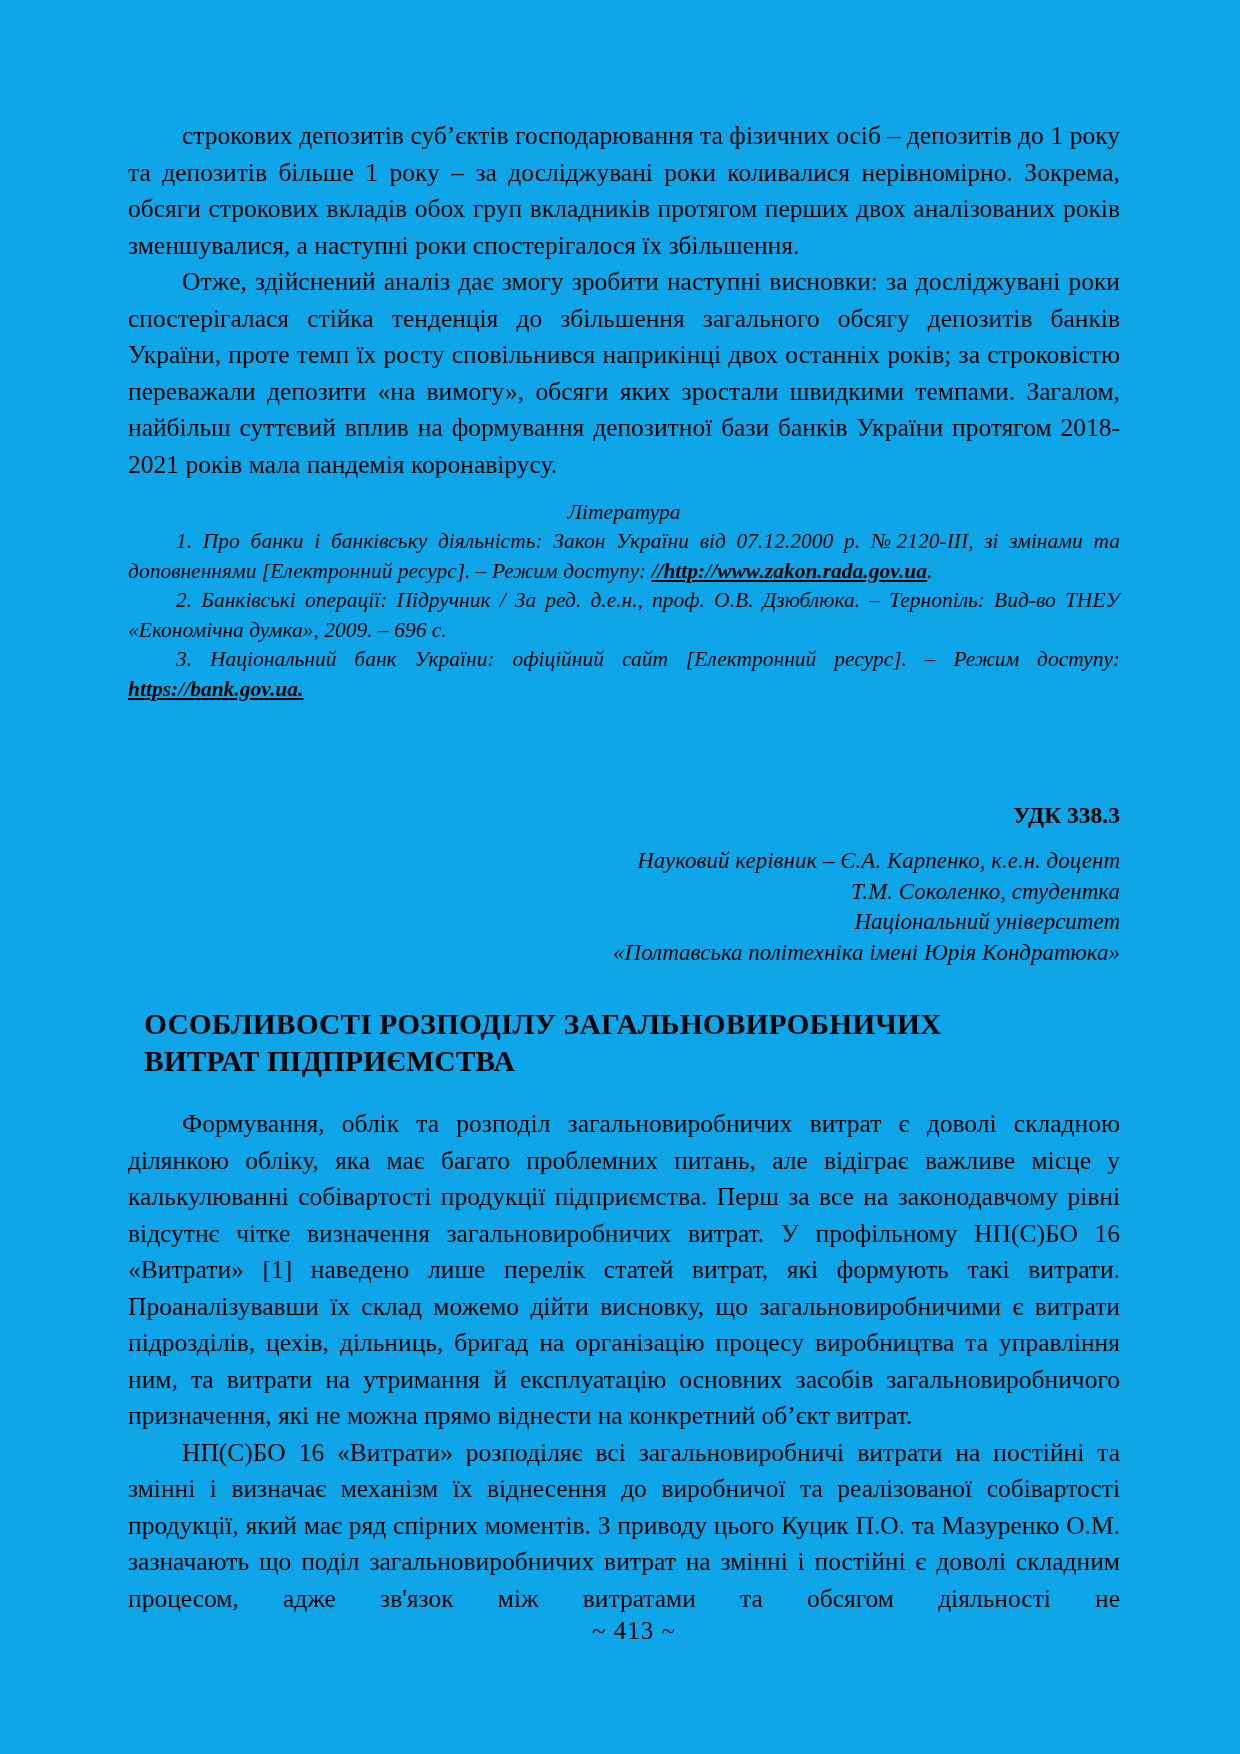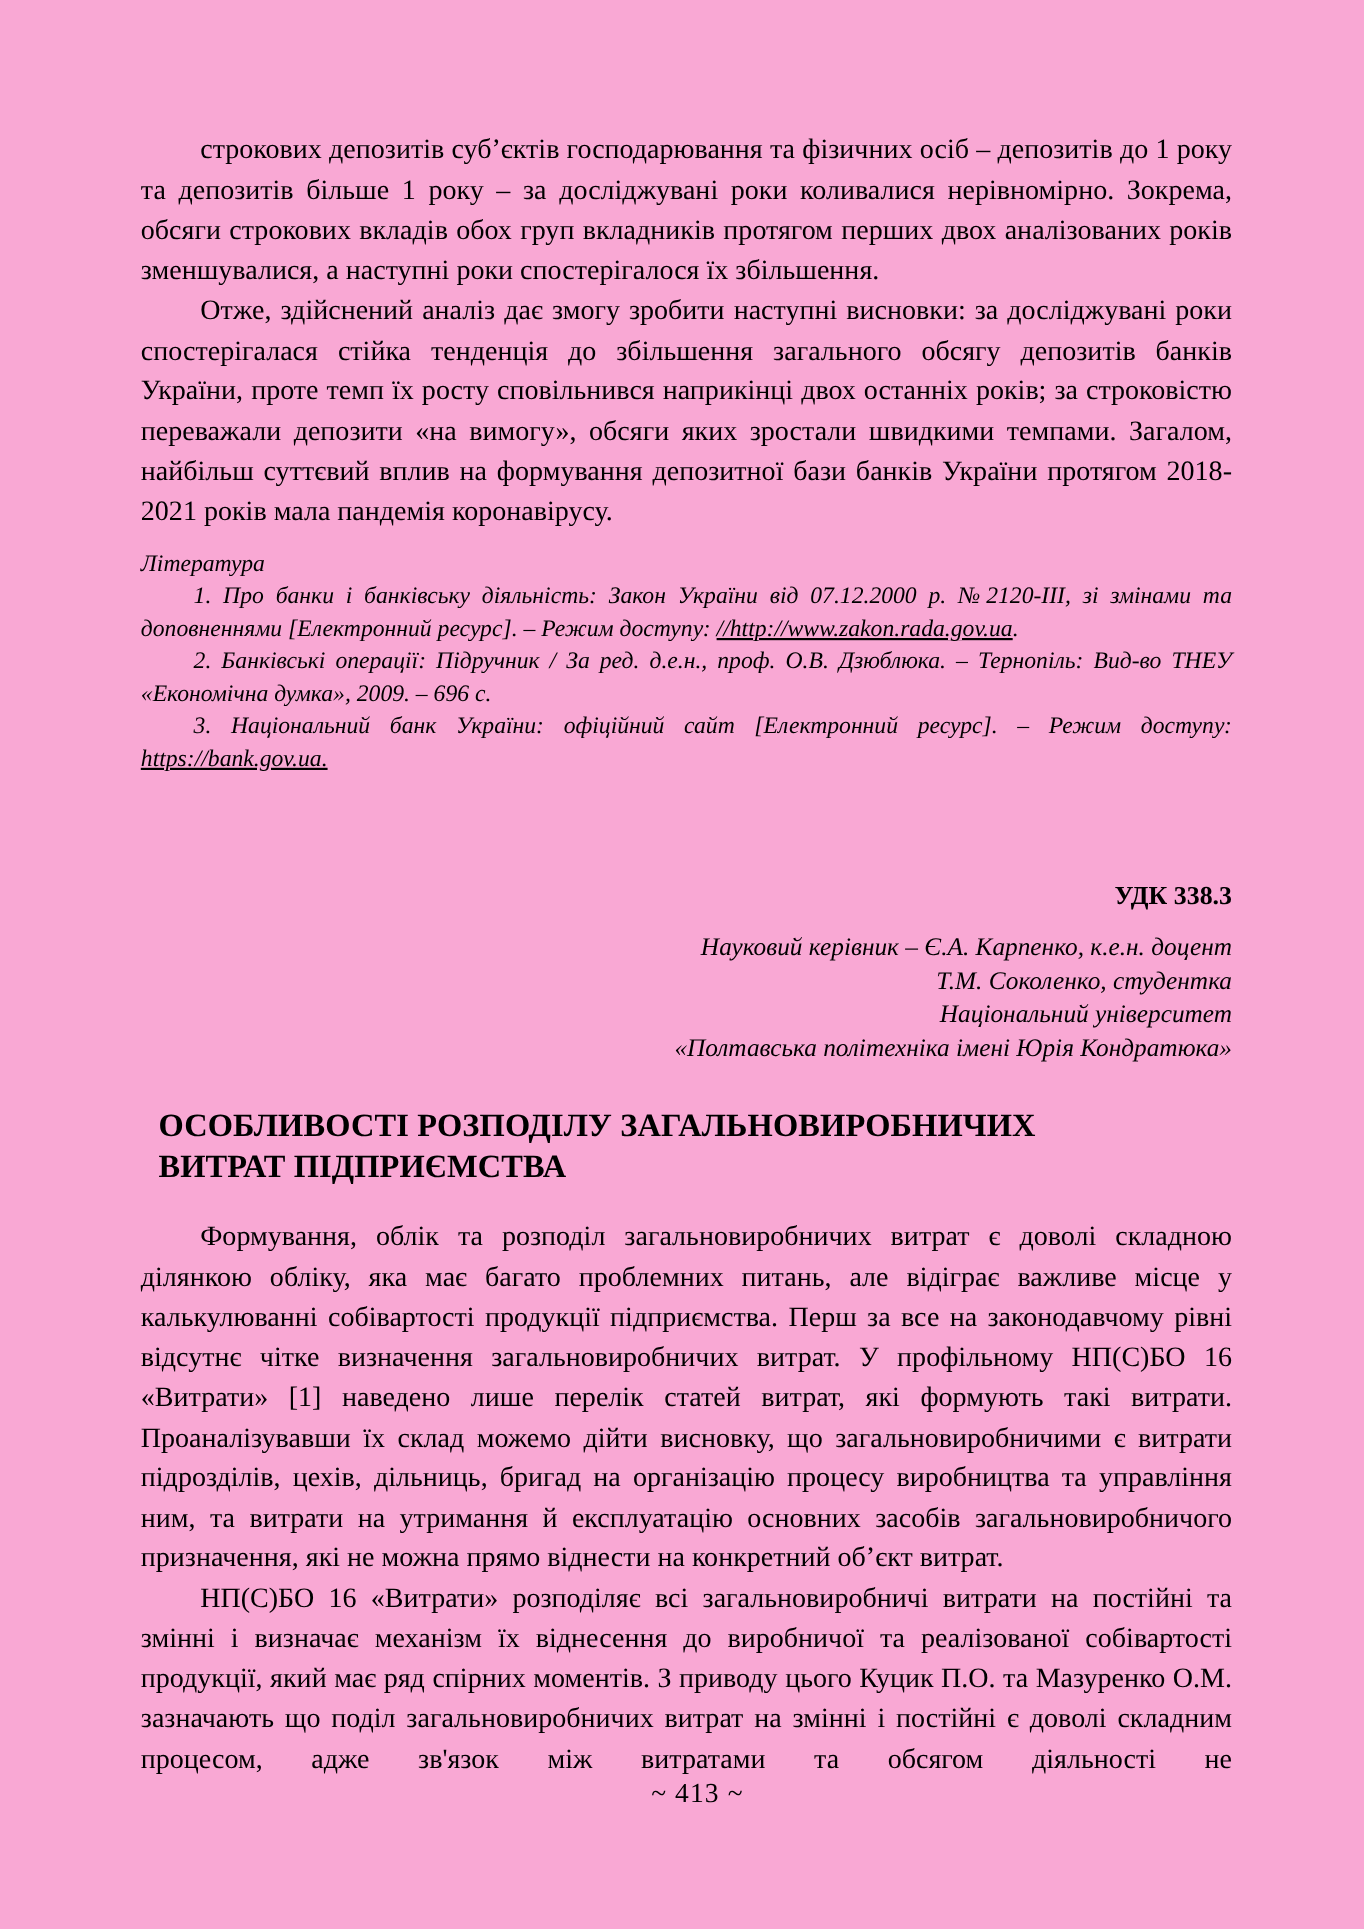--- a/index.html
+++ b/index.html
@@ -10,54 +10,56 @@
   }
   body {
     font-family: "Liberation Serif", "DejaVu Serif", serif;
     color: #000000;
   }
   .page {
     position: relative;
     width: 1240px;
     height: 1754px;
     margin: 0 auto;
-    background: #f9a8d4;
+    background: #0ea5e9;
     box-sizing: border-box;
     padding: 118px 120px 0 128px;
     overflow: hidden;
   }
 
   
   .body-par {
     font-size: 25.5px;
     line-height: 36.5px;
     text-align: justify;
     text-justify: inter-word;
     text-indent: 54px;
     margin: 0;
     hyphens: none;
   }
 
   .ref-head {
     font-size: 21.5px;
     line-height: 30px;
     font-style: italic;
+    text-align: center;
     margin: 0;
     padding-top: 14px;
   }
   .ref-par {
     font-size: 21.5px;
     line-height: 29.5px;
     font-style: italic;
     text-align: justify;
     text-indent: 48px;
     margin: 0;
   }
   .ref-par .link {
     text-decoration: underline;
+    font-weight: bold;
   }
 
   .spacer-big { height: 96px; }
 
   .udk {
     font-size: 23.5px;
     line-height: 30px;
     font-weight: bold;
     text-align: right;
     margin: 0;

